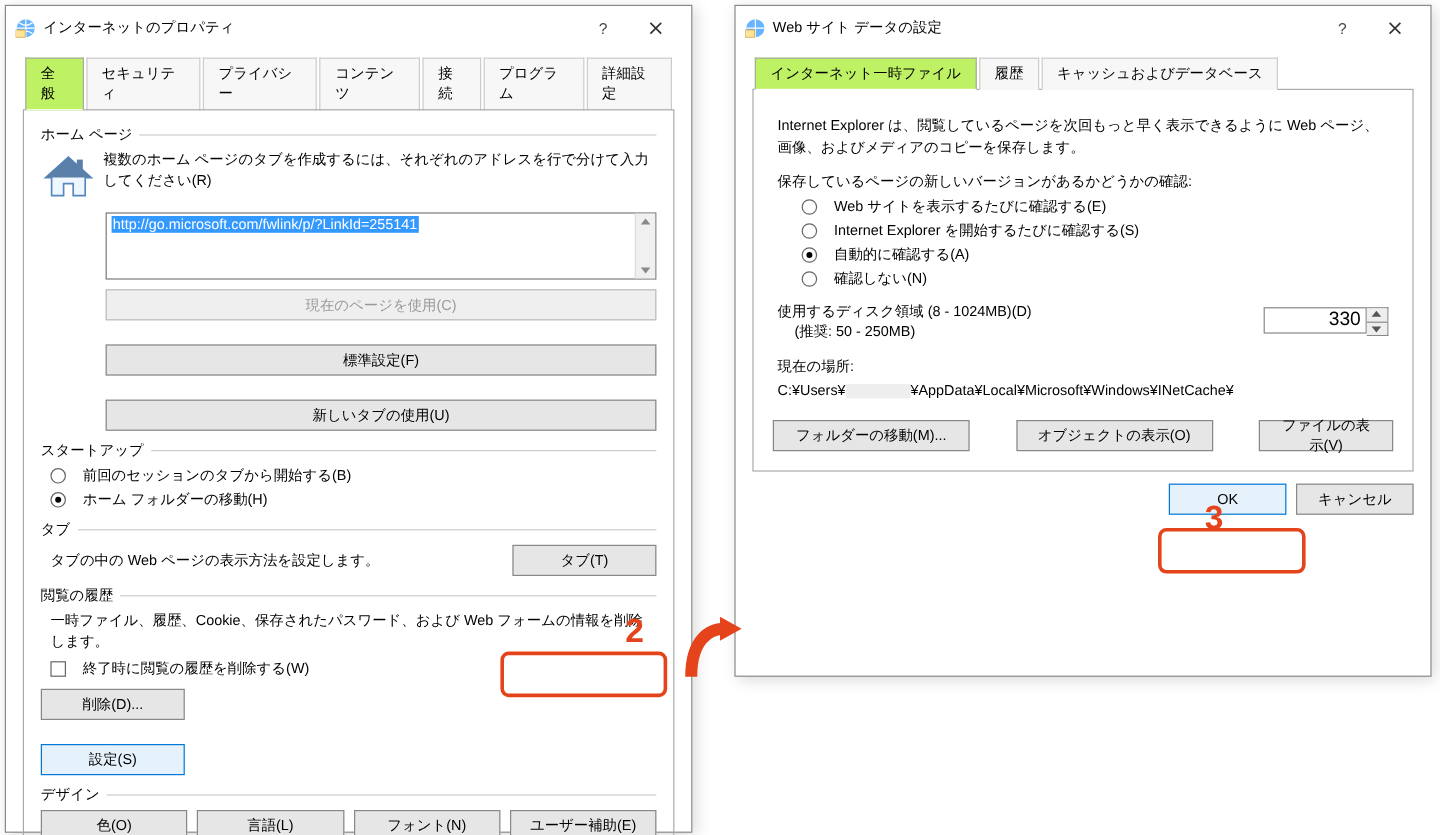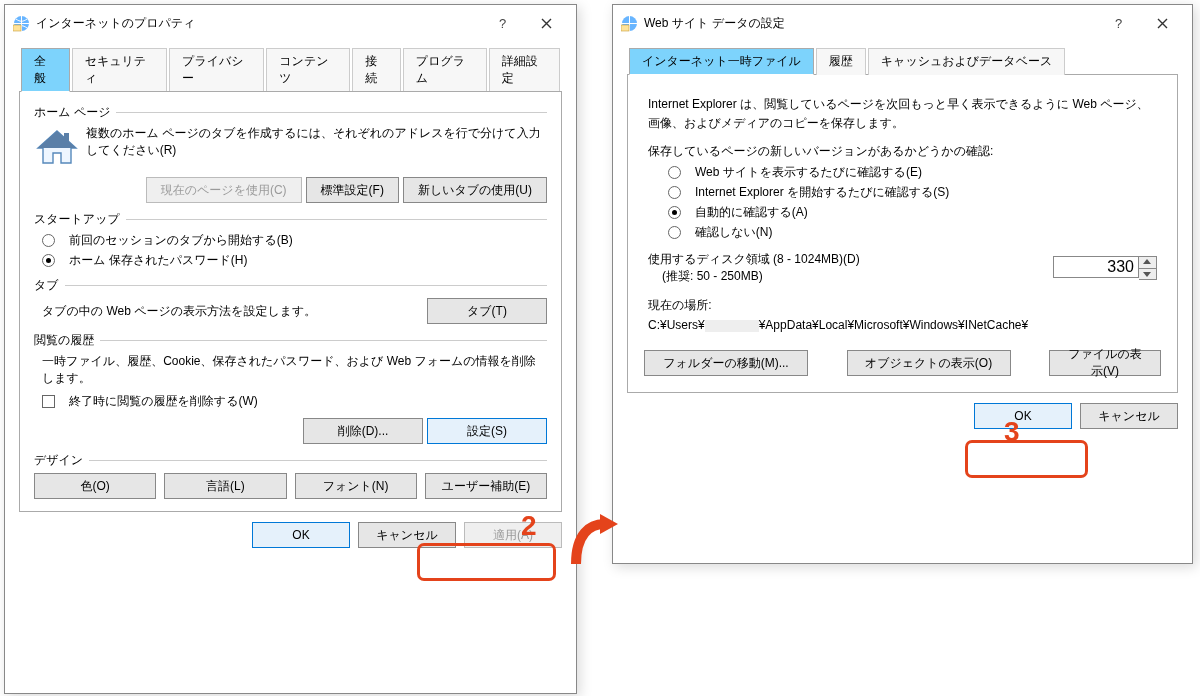--- a/index.html
+++ b/index.html
@@ -8,42 +8,42 @@
   .dlg{position:absolute;background:#fff;border:1px solid #888;box-shadow:3px 3px 12px rgba(0,0,0,.15);}
   .dlg1{left:4px;top:4px;width:573px;height:690px;}
   .dlg2{left:612px;top:4px;width:581px;height:560px;}
   .titlebar{display:flex;align-items:center;padding:6px 8px 4px 8px;}
   .titlebar .icon{width:17px;height:17px;margin-right:6px;}
   .titlebar .title{flex:1;font-size:12px;}
   .titlebar .tbtn{width:44px;height:24px;display:flex;align-items:center;justify-content:center;}
   .titlebar .tbtn svg{display:block;}
   .client{padding:8px 14px 0 14px;}
   .tabs{display:flex;gap:2px;padding:0 2px;}
-  .tab{padding:4px 12px 4px 12px;border:1px solid #aaa;border-bottom:none;background:#7dd3fc;position:relative;top:1px;}
+  .tab{padding:4px 12px 4px 12px;border:1px solid #aaa;border-bottom:none;background:#bef264;position:relative;top:1px;}
   .tab.sel{border-bottom:1px solid #fff;z-index:2;}
   .tab.nosel{background:#f7f7f7;border-color:#ccc;}
   .tabpanel{border:1px solid #aaa;padding:10px 14px 12px 14px;position:relative;}
   .grp{margin-bottom:8px;}
   .grp-title{display:flex;align-items:center;margin:2px 0 4px 0;}
   .grp-title span{white-space:nowrap;}
   .grp-title .line{flex:1;height:1px;background:#ccc;margin-left:6px;}
   .row{display:flex;align-items:center;gap:22px;}
   .hometxt{margin-left:6px;}
   .homegrid{display:flex;gap:0;margin-bottom:6px;}
   .homeicon{width:46px;height:46px;flex:none;}
   .urlbox{margin-left:54px;border:1px solid #7a7a7a;background:#fff;height:56px;position:relative;padding:2px 18px 2px 4px;margin-bottom:8px;}
   .urlbox .sel{background:#3399ff;color:#fff;padding:0 1px;}
   .urlbox .sb{position:absolute;top:0;right:0;width:17px;height:100%;background:#f0f0f0;border-left:1px solid #ddd;}
   .urlbox .sb::before,.urlbox .sb::after{content:"";position:absolute;left:4px;width:0;height:0;border-left:4px solid transparent;border-right:4px solid transparent;}
   .urlbox .sb::before{top:4px;border-bottom:5px solid #888;}
   .urlbox .sb::after{bottom:4px;border-top:5px solid #888;}
   .btn{display:inline-flex;align-items:center;justify-content:center;height:26px;padding:0 14px;border:1px solid #888;background:#e6e6e6;font-size:12px;}
   .btn:disabled,.btn.disabled{color:#9a9a9a;border-color:#bbb;background:#efefef;}
   .btn.def{border:1px solid #0078d7;background:#e5f1fb;}
-  .right{display:flex;justify-content:flex-end;gap:4px;}
+  .right{display:flex;justify-content:flex-end;gap:20px;flex-direction:column;}
   .radio,.check{display:flex;align-items:center;gap:14px;margin:3px 0 3px 8px;}
   .radio .dot,.check .box{width:13px;height:13px;border:1px solid #666;background:#fff;position:relative;flex:none;}
   .radio .dot{border-radius:50%;}
   .radio.sel .dot::after{content:"";position:absolute;inset:3px;border-radius:50%;background:#000;}
   .inset{margin-left:8px;}
   .btmbar{display:flex;justify-content:flex-end;gap:8px;padding:10px 14px 12px 14px;}
   .dlg2 .client .desc{margin:8px 4px 10px 4px;line-height:1.6;}
   .d2panel{border:1px solid #aaa;padding:12px 16px 16px 16px;}
   .d2sub{margin:4px 0 4px 4px;}
   .diskrow{display:flex;align-items:center;justify-content:space-between;margin:10px 4px 2px 4px;}
@@ -114,39 +114,43 @@
           <div class="homegrid">
             <span class="homeicon">
               <svg viewBox="0 0 46 46">
                   <polygon points="23,6 42,23 37,23 37,38 27,38 27,28 19,28 19,38 9,38 9,23 4,23" fill="#eef6ff" stroke="#5588bb" stroke-width="1.4"></polygon>
                   <polygon points="23,6 42,23 4,23" fill="#5a7fa8"></polygon>
                   <rect x="30" y="8" width="5" height="9" fill="#5a7fa8"></rect>
                 </svg>
             </span>
             <span class="hometxt">複数のホーム ページのタブを作成するには、それぞれのアドレスを行で分けて入力してください(R)</span>
           </div>
+          <div class="urlbox">
+            <span class="sel">http://go.microsoft.com/fwlink/p/?LinkId=255141</span>
+            <div class="sb"></div>
+          </div>
           <div class="right" style="margin-left:54px;">
             <button class="btn disabled" disabled="">現在のページを使用(C)</button>
             <button class="btn">標準設定(F)</button>
             <button class="btn">新しいタブの使用(U)</button>
           </div>
         </div>
 
         <div class="grp">
           <div class="grp-title">
               <span>スタートアップ</span>
               <span class="line"></span>
             </div>
           <div class="radio inset">
               <span class="dot"></span>
               <span>前回のセッションのタブから開始する(B)</span>
             </div>
           <div class="radio sel inset">
               <span class="dot"></span>
-              <span>ホーム 保存されたパスワード(H)</span>
+              <span>ホーム フォルダーの移動(H)</span>
             </div>
         </div>
 
         <div class="grp">
           <div class="grp-title">
               <span>タブ</span>
               <span class="line"></span>
             </div>
           <div class="row" style="justify-content:space-between;">
             <span class="inset">タブの中の Web ページの表示方法を設定します。</span>

